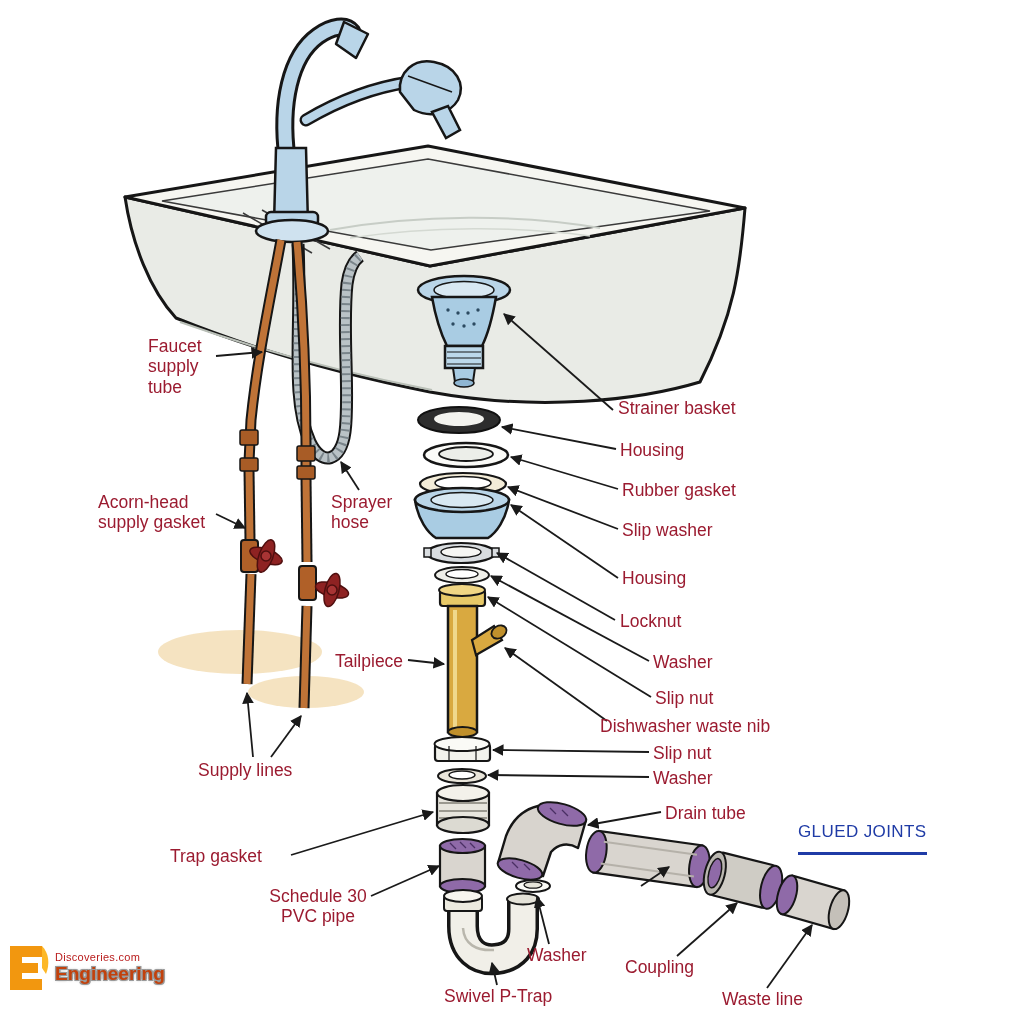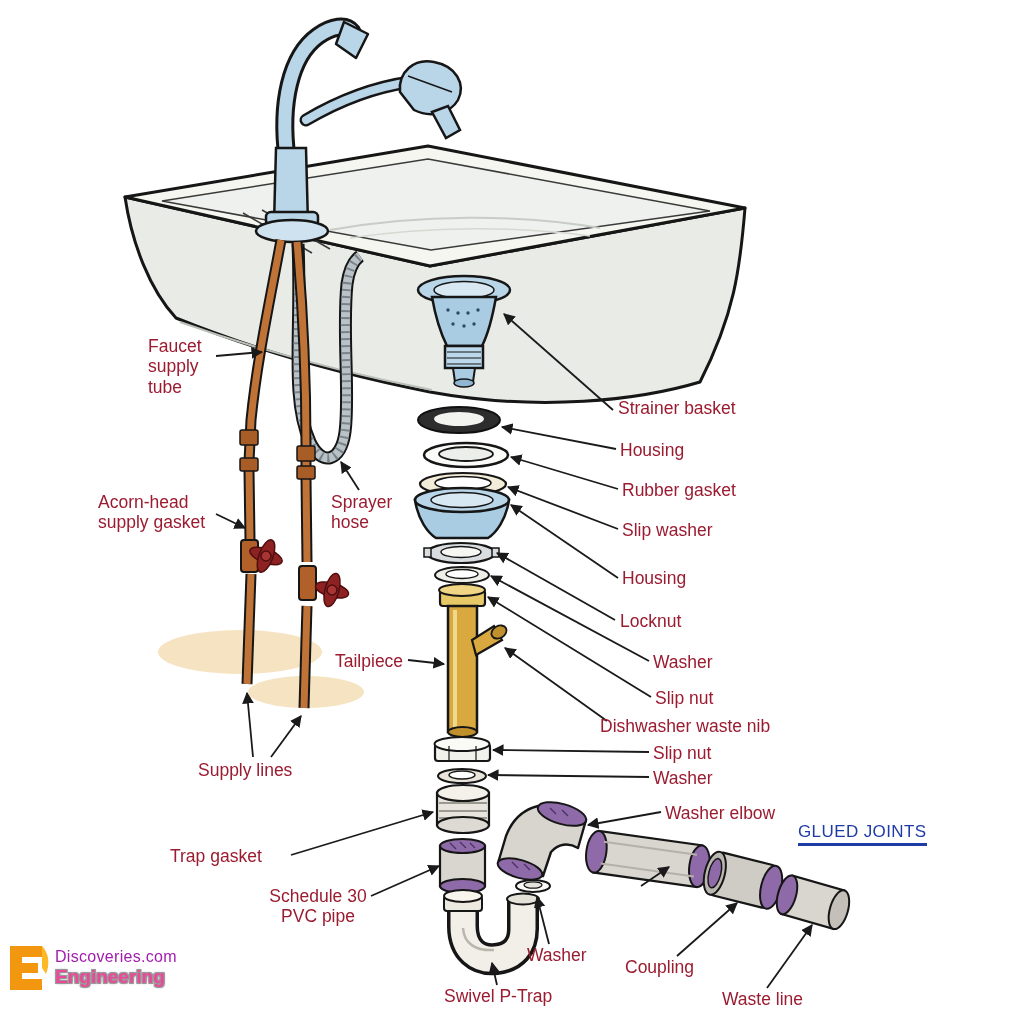--- a/index.html
+++ b/index.html
@@ -4,25 +4,25 @@
 <style>
   * { margin:0; padding:0; box-sizing:border-box; }
   html,body { width:1024px; height:1024px; background:#ffffff; overflow:hidden; }
   .stage { position:relative; width:1024px; height:1024px; background:#fff;
            font-family:"Liberation Sans", sans-serif; }
   .art { position:absolute; left:0; top:0; }
   .label { position:absolute; font-weight:400; font-size:17.5px; line-height:1.16;
            color:var(--label,#9b1b30); white-space:pre-line; }
   .label.center { text-align:center; }
   .label.glued { color:var(--glued,#1f3ba6); border-bottom:3px solid currentColor;
-                 padding-bottom:1px; font-size:17px; letter-spacing:.4px; }
+                 padding-bottom:10px; font-size:17px; letter-spacing:.4px; }
   .watermark { position:absolute; left:6px; top:944px; display:flex; align-items:center; gap:5px; }
   .wm-text { display:flex; flex-direction:column; }
-  .wm-site { font-size:16px; color:#a21caf; letter-spacing:.3px; }
-  .wm-brand { font-size:19px; font-weight:700; color:#ec4899;
+  .wm-site { font-size:11px; color:#b91c1c; letter-spacing:.3px; }
+  .wm-brand { font-size:19px; font-weight:700; color:#c2410c;
               text-shadow:-1.2px -1.2px 0 #999, 1.2px -1.2px 0 #999,
                           -1.2px 1.2px 0 #999, 1.2px 1.2px 0 #999, 0 0 3px #777; }
 </style>
 </head>
 <body>
 
 <div class="stage">
 
 <svg class="art" width="1024" height="1024" viewBox="0 0 1024 1024">
   <defs>
@@ -271,21 +271,21 @@
 <div class="label" style="left:622px;top:520px">Slip washer</div>
 <div class="label" style="left:622px;top:568px">Housing</div>
 <div class="label" style="left:620px;top:611px">Locknut</div>
 <div class="label" style="left:653px;top:652px">Washer</div>
 <div class="label" style="left:655px;top:688px">Slip nut</div>
 <div class="label" style="left:600px;top:716px">Dishwasher waste nib</div>
 <div class="label" style="left:335px;top:651px">Tailpiece</div>
 <div class="label" style="left:653px;top:743px">Slip nut</div>
 <div class="label" style="left:653px;top:768px">Washer</div>
 <div class="label" style="left:198px;top:760px">Supply lines</div>
-<div class="label" style="left:665px;top:803px">Washer elbow</div>
+<div class="label" style="left:665px;top:803px">Drain tube</div>
 <div class="label glued" style="left:798px;top:822px">GLUED JOINTS</div>
 <div class="label" style="left:170px;top:846px">Trap gasket</div>
 <div class="label center" style="left:258px;top:886px;width:120px">Schedule 30
 PVC pipe</div>
 <div class="label" style="left:527px;top:945px">Washer</div>
 <div class="label" style="left:444px;top:986px">Swivel P-Trap</div>
 <div class="label" style="left:625px;top:957px">Coupling</div>
 <div class="label" style="left:722px;top:989px">Waste line</div>
 
 <div class="watermark">

